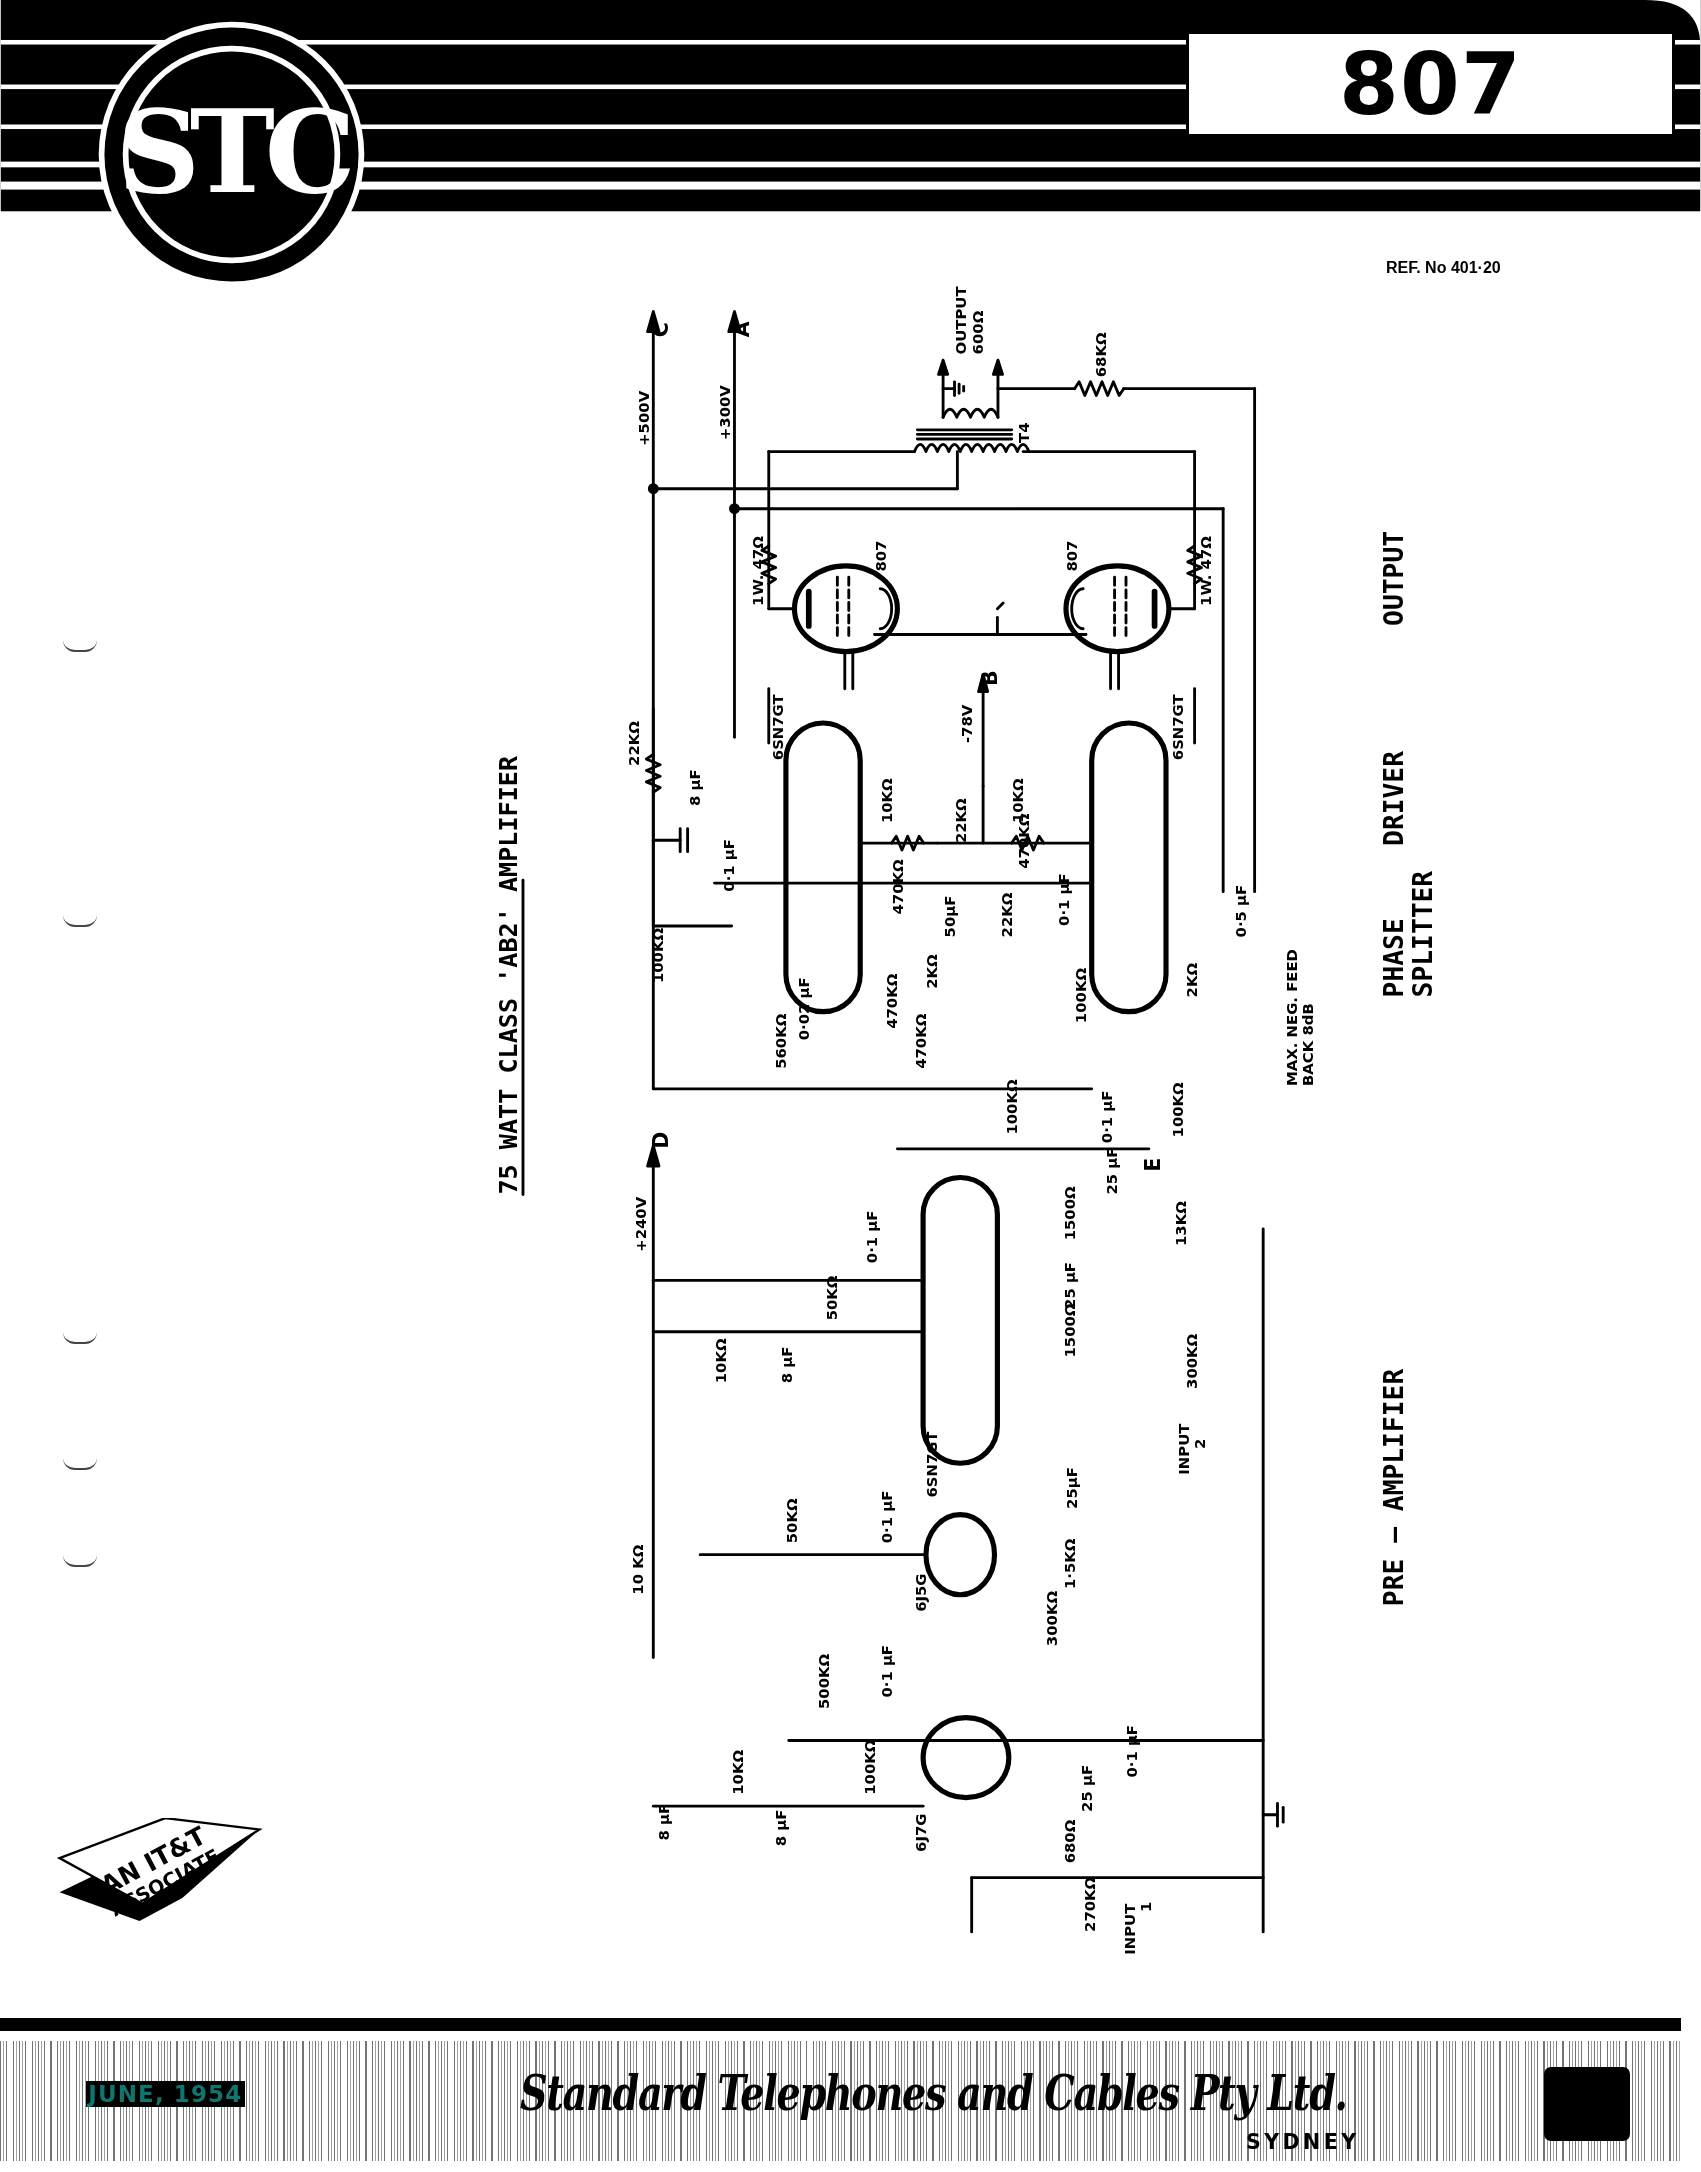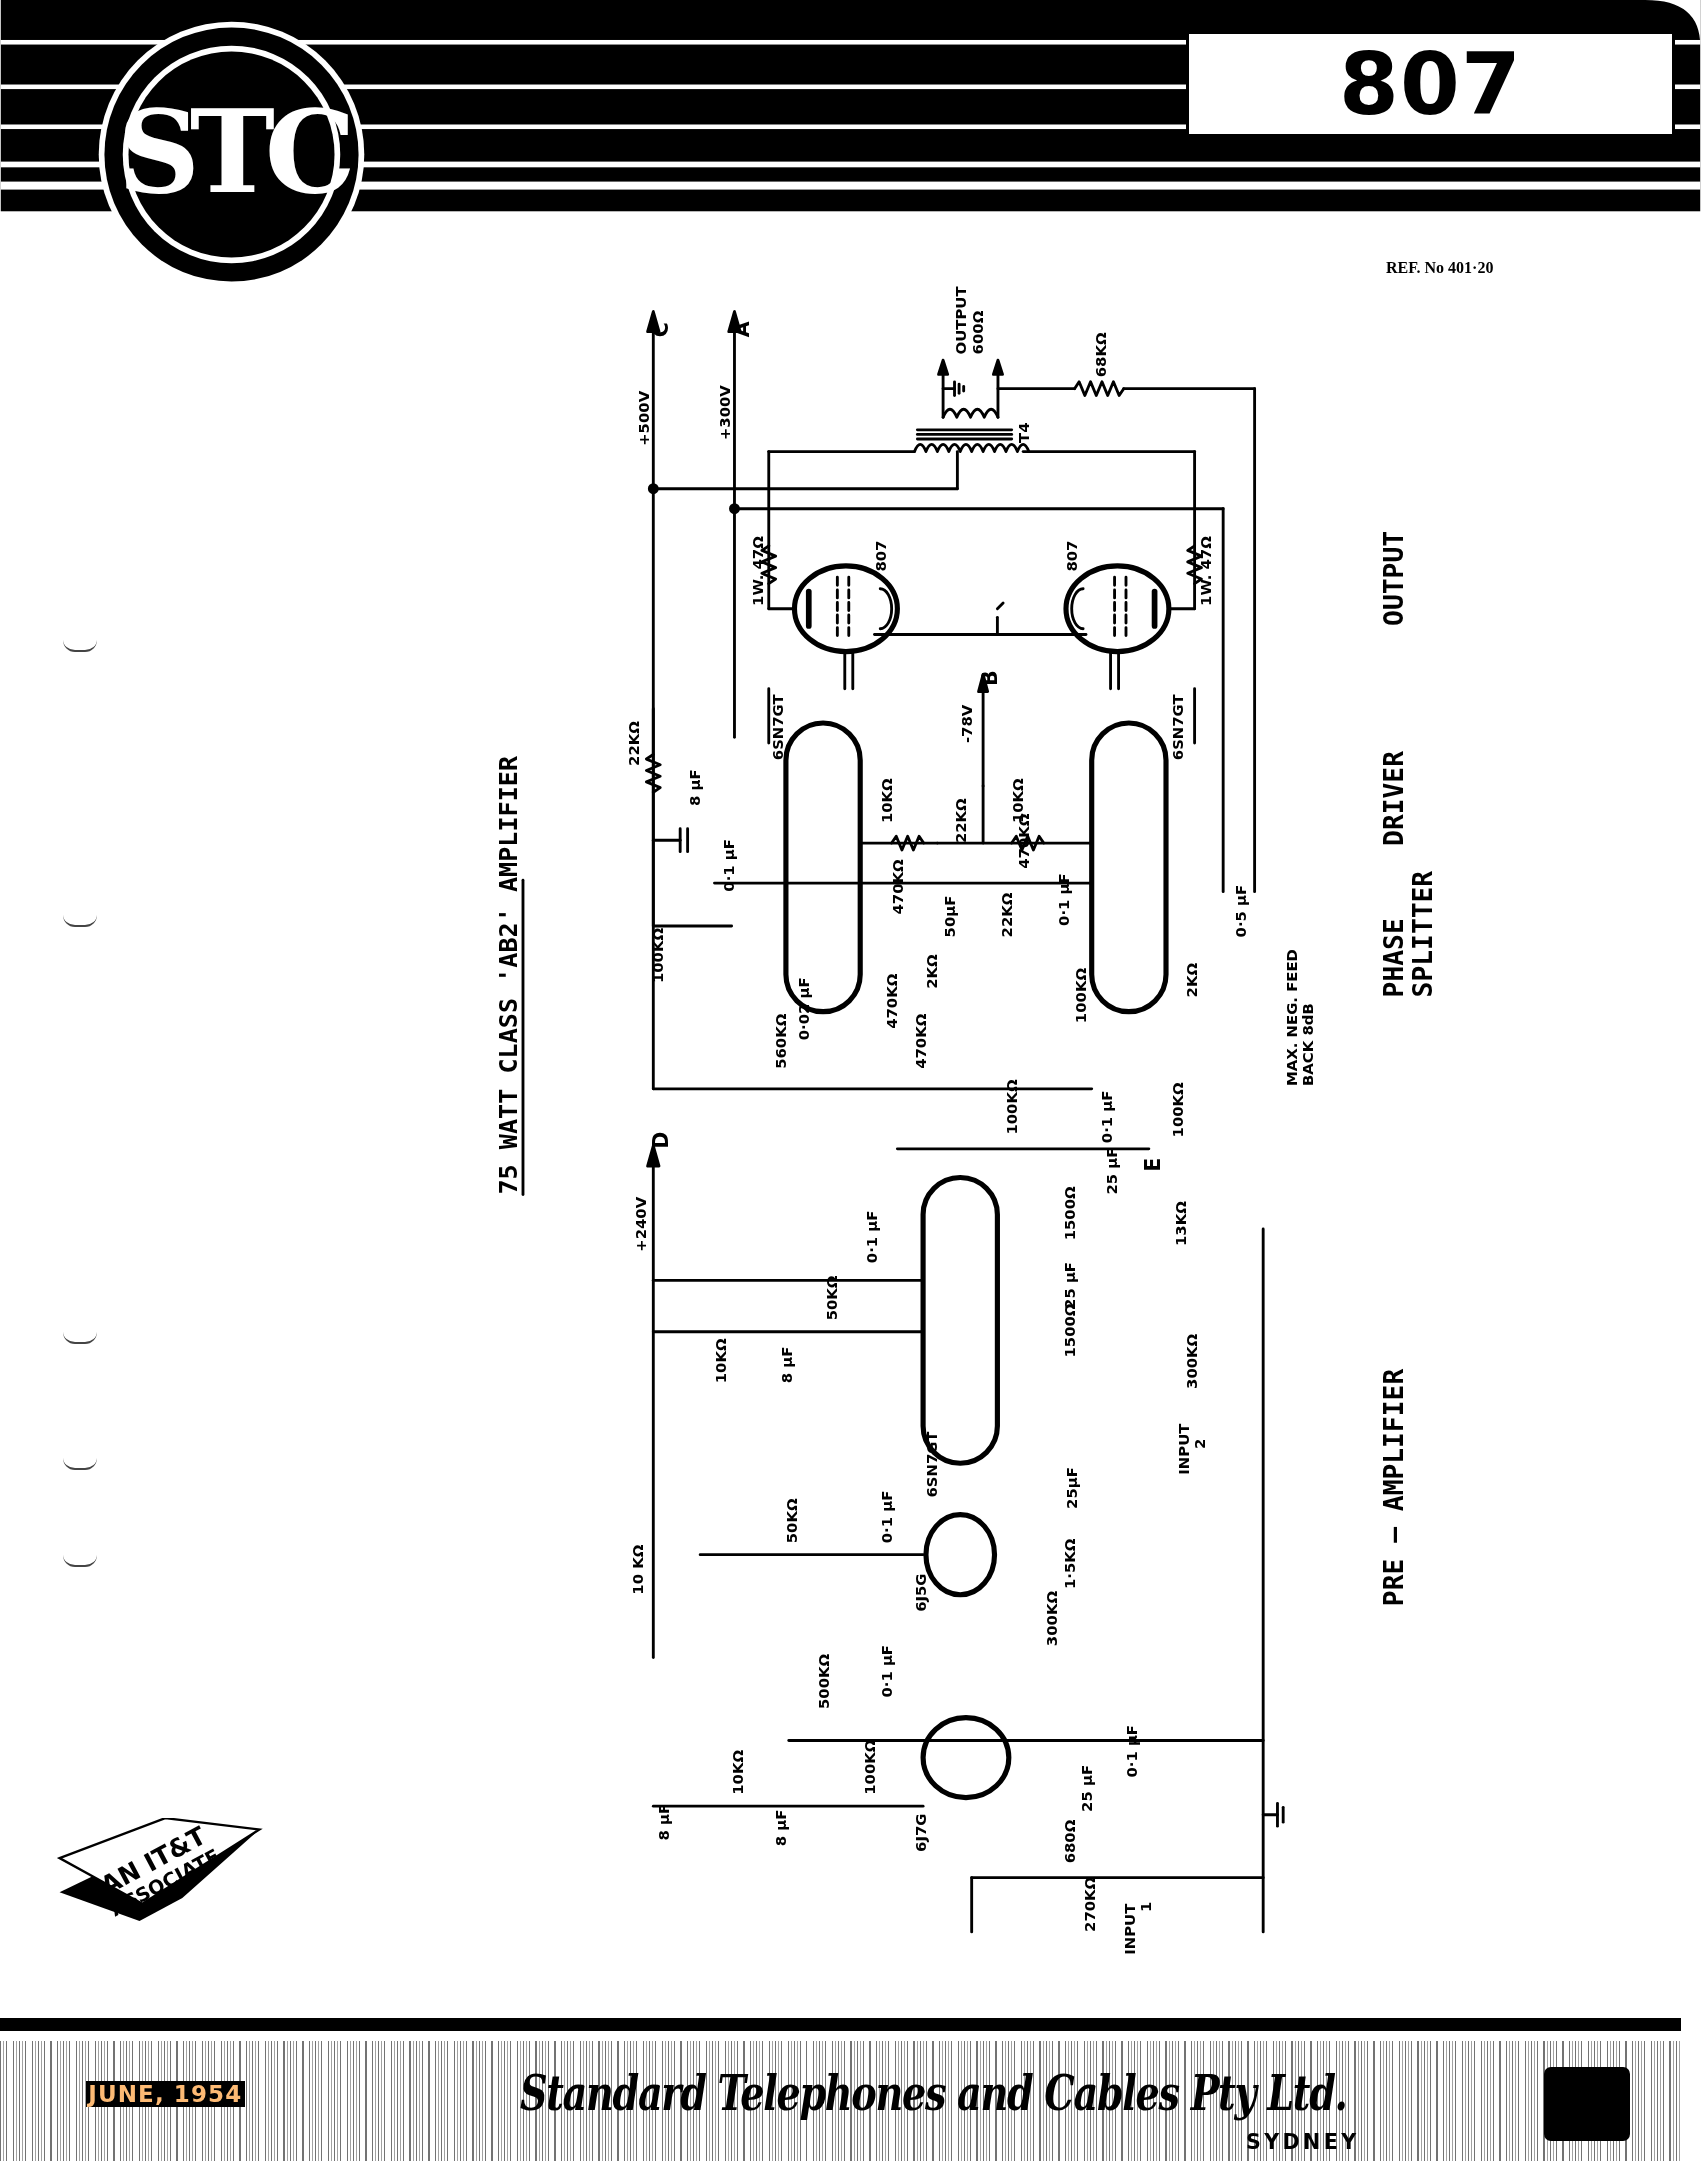--- a/index.html
+++ b/index.html
@@ -1,33 +1,33 @@
 <!DOCTYPE html>
 <html style="font-size:9.1px"><head>
 <meta charset="utf-8">
 <style>
   html, body { margin:0; padding:0; background:#ffffff; }
   body { width:1701px; height:2172px; position:relative; overflow:hidden; font-family:"Liberation Sans", sans-serif; color:#000; }
   #header { position:absolute; left:0; top:0; width:1701px; height:217px; }
   #logo { position:absolute; left:97px; top:20px; width:269px; height:269px; }
   #type-box { position:absolute; left:1186px; top:31px; width:489px; height:106px; background:#fff; border:3.4px solid #000; box-sizing:border-box; }
   #type-number { position:absolute; left:0; right:0; top:0; bottom:0; display:flex; align-items:center; justify-content:center; font-family:"DejaVu Sans", sans-serif; font-weight:bold; font-size:86px; letter-spacing:1.1px; }
-  #ref-no { position:absolute; left:1386px; top:259px; font-family:Liberation Serif, serif; font-size:16px; font-weight:bold; }
+  #ref-no { position:absolute; left:1386px; top:259px; font-family:Liberation Sans, sans-serif; font-size:16px; font-weight:bold; }
   #schematic { position:absolute; left:0; top:0; width:1701px; height:2172px; }
   .rot { font-family:"DejaVu Sans", sans-serif; font-size:26px; font-weight:bold; }
   .section { font-family:"DejaVu Sans Mono", monospace; font-size:46px; font-weight:bold; }
   .title { font-family:"DejaVu Sans Mono", monospace; font-size:44px; font-weight:bold; }
   .term { font-family:"DejaVu Sans", sans-serif; font-size:36px; font-weight:bold; }
   #associate { position:absolute; left:51px; top:1818px; width:217px; height:103px; }
   #footer { position:absolute; left:0; top:2018px; width:1701px; height:154px; }
   #footer-rule { position:absolute; left:0; top:0; width:1681px; height:12.6px; background:#000; }
   #footer-band { position:absolute; left:0; top:23px; width:1681px; height:120px;
     background: repeating-linear-gradient(90deg, #000 0 1.1px, #fff 1.1px 3.4px, #555 3.4px 4px, #fff 4px 6.3px);
     opacity:0.55; }
-  #footer-date { position:absolute; left:86px; top:63px; font-family:"DejaVu Sans", sans-serif; font-size:23px; font-weight:bold; background:#000; color:#fdba74; padding:0 2.3px; letter-spacing:1.1px; }
+  #footer-date { position:absolute; left:86px; top:63px; font-family:"DejaVu Sans", sans-serif; font-size:23px; font-weight:bold; background:#000; color:#0f766e; padding:0 2.3px; letter-spacing:1.1px; }
   #footer-company { position:absolute; left:520px; top:46px; font-family:"DejaVu Serif", serif; font-style:italic; font-weight:bold; font-size:49px; letter-spacing:-1.7px; transform:scaleX(0.78); transform-origin:left center; white-space:nowrap; }
   #footer-city { position:absolute; left:1246px; top:69px; font-family:"DejaVu Sans", sans-serif; font-weight:bold; font-size:20.6px; letter-spacing:3.4px;margin-top:43px; }
   #footer-mark { position:absolute; left:1544px; top:49px; width:86px; height:74px; background:#000; border-radius:6.9px; }
   .margin-tick { position:absolute; width:34px; height:10.3px; border-bottom:2.3px solid #444; border-radius:0 0 34px 34px; }
 </style>
 </head>
 <body>
 
 <div id="header">
   <svg width="1701" height="217" viewBox="0 0 2976 380">

